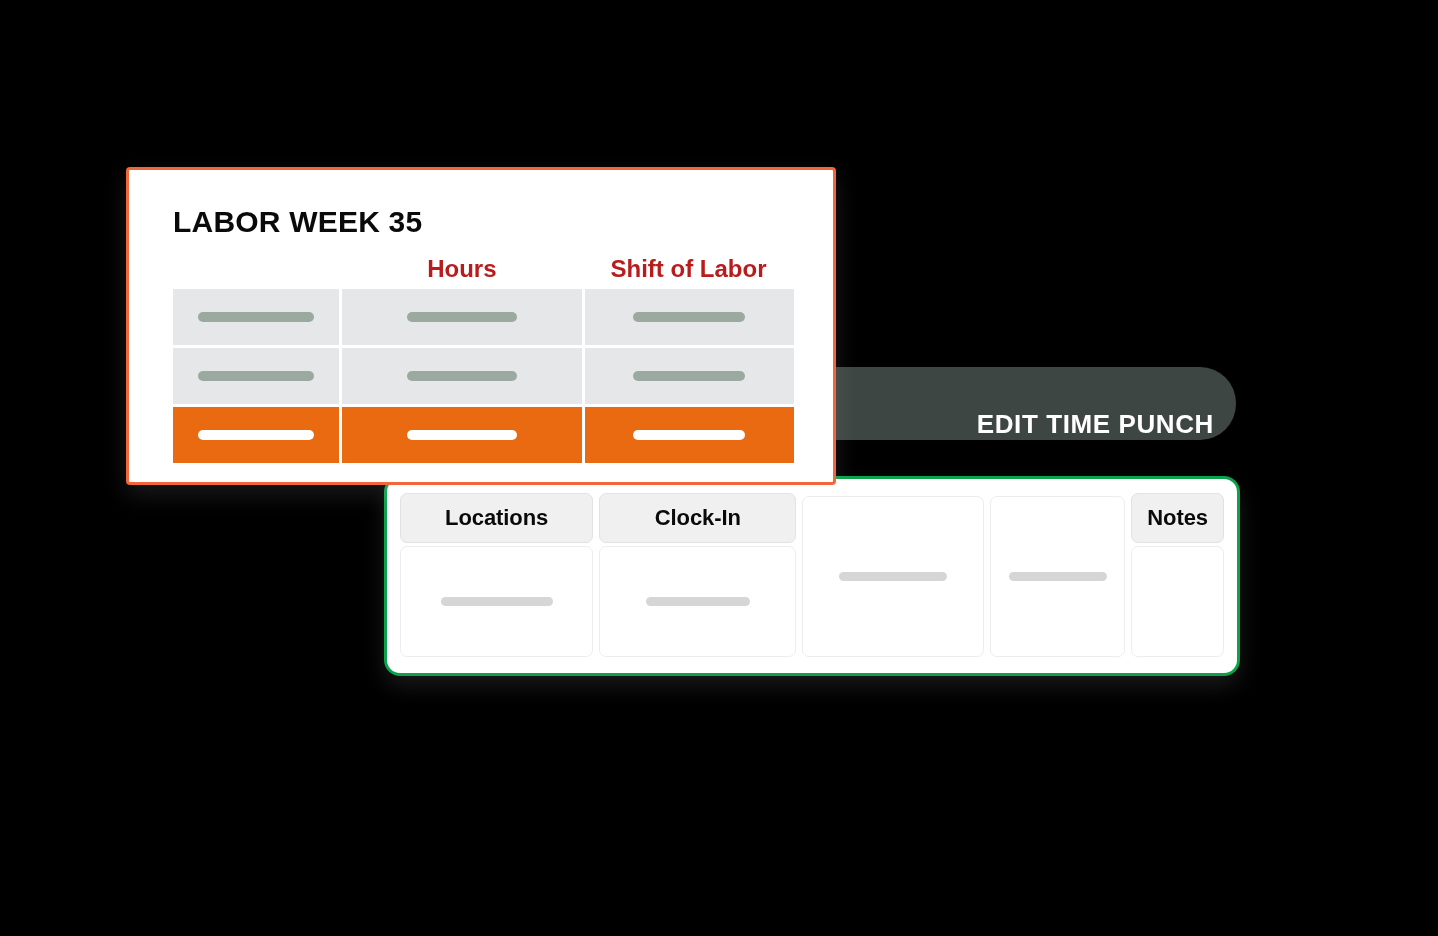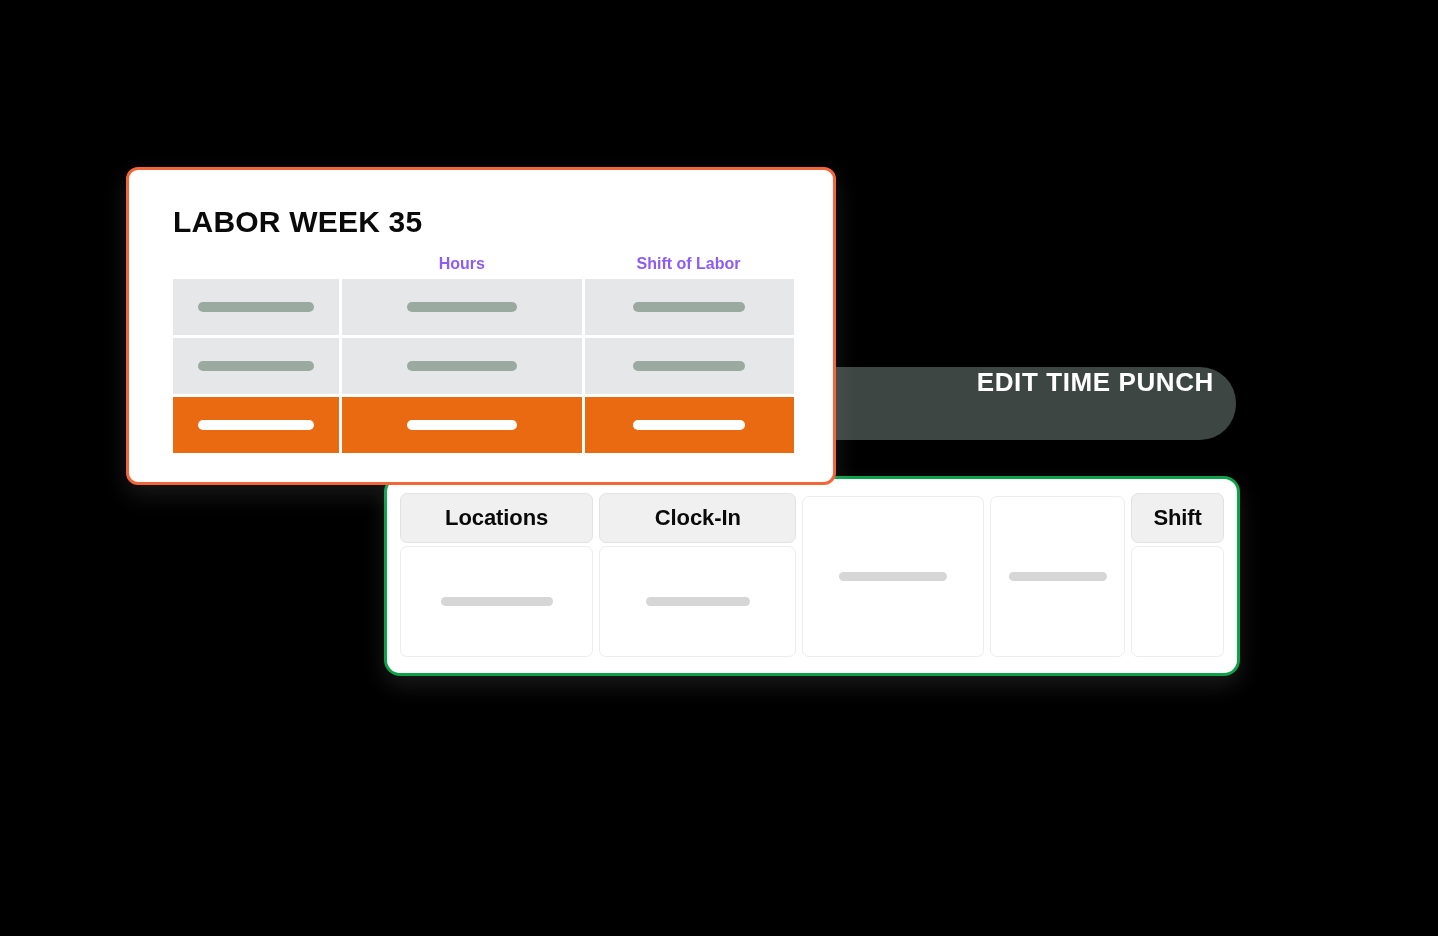--- a/index.html
+++ b/index.html
@@ -26,21 +26,21 @@
   
   .punch-pill {
     position: absolute;
     left: 820px;
     top: 367px;
     width: 416px;
     height: 73px;
     background: #3E4643;
     border-radius: 0 36px 36px 0;
     display: flex;
-    align-items: flex-start;
+    align-items: flex-end;
     justify-content: flex-end;
     padding-right: 22px;
     box-sizing: border-box;
     z-index: 2;
   }
   .punch-pill-label {
     color: #FFFFFF;
     font-size: 26px;
     font-weight: 700;
     letter-spacing: 0.6px;
@@ -106,43 +106,43 @@
 
   
   .labor-card {
     position: absolute;
     left: 126px;
     top: 167px;
     width: 710px;
     height: 318px;
     background: #FFFFFF;
     border: 3px solid #F2663A;
-    border-radius: 12px;
+    border-radius: 4px;
     box-sizing: border-box;
     box-shadow: 0 10px 24px rgba(255,255,255,0.10);
     z-index: 4;
     padding: 37px 39px 0 44px;
   }
   .labor-title {
     font-size: 30px;
     font-weight: 700;
     color: #0A0A0A;
     letter-spacing: 0.2px;
     line-height: 1;
     margin: 0 0 18px 0;
   }
 
   .labor-colheads {
     display: flex;
     margin-bottom: 6px;
   }
   .labor-colhead {
-    font-size: 16px;
-    font-weight: 700;
-    color: #8b5cf6;
+    font-size: 24px;
+    font-weight: 700;
+    color: #b91c1c;
     text-align: center;
     white-space: nowrap;
   }
   .ch-spacer { width: 170px; }
   .ch-hours  { width: 246px; }
   .ch-cost   { width: 214px; }
 
   .labor-table {
     display: flex;
     flex-direction: column;
@@ -213,21 +213,21 @@
     </div>
 
     <div class="punch-col" style="width:140px">
       <div class="punch-col-body">
         <div class="punch-bar" style="width:98px"></div>
       </div>
     </div>
 
     <div class="punch-col" style="width:96px">
       <div class="punch-col-header">
-        <span>Shift</span>
+        <span>Notes</span>
       </div>
       <div class="punch-col-body"></div>
     </div>
 
   </div>
 
   <div class="labor-card">
 
     <h1 class="labor-title">LABOR WEEK 35</h1>
 

